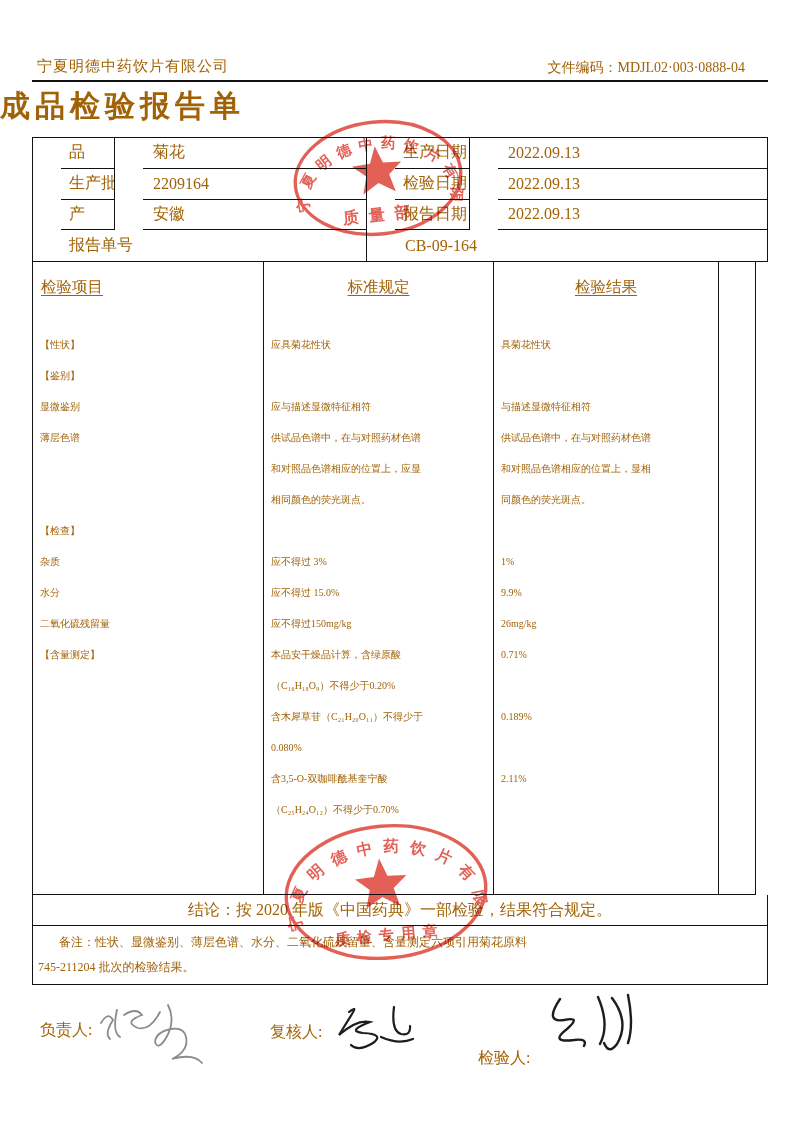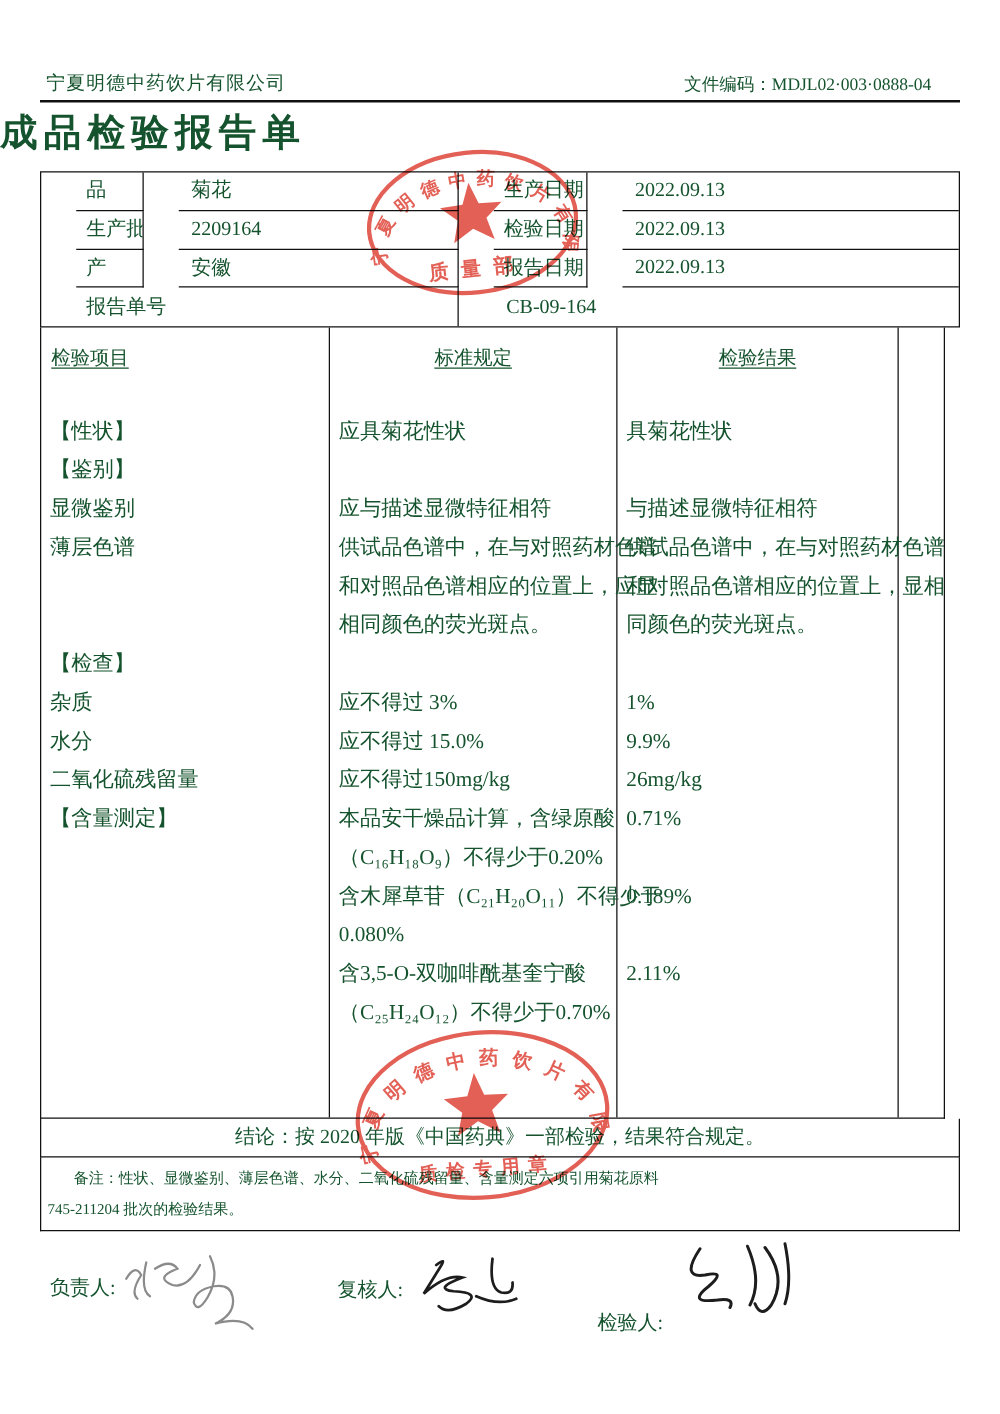--- a/index.html
+++ b/index.html
@@ -1,17 +1,17 @@
 <!DOCTYPE html>
 <html><head>
 <meta charset="utf-8">
 <style>
   html,body{margin:0;padding:0;background:#ffffff;}
   #page{position:relative;width:800px;height:1131px;background:#ffffff;overflow:hidden;
-        font-family:"Liberation Serif","DejaVu Serif",serif;color:#14532d;}
+        font-family:"Liberation Serif","DejaVu Serif",serif;color:#a16207;}
   
   #company{position:absolute;left:37px;top:57px;font-size:15px;letter-spacing:1px;}
   #doccode{position:absolute;right:55px;top:59px;font-size:14px;}
   #rule{position:absolute;left:32px;right:32px;top:80px;height:2px;background:#111;}
   #title{position:absolute;left:0;top:86px;width:100%;
          font-family:"DejaVu Sans","Liberation Sans",sans-serif;
          font-weight:bold;font-size:30px;letter-spacing:5px;}
   
   #info{position:absolute;left:32px;top:137px;width:736px;height:125px;box-sizing:border-box;
         border:1.6px solid #111;}
@@ -32,21 +32,21 @@
   .mcol.b{border-right:1.5px solid #111;}
   #mcol-item{width:231px;}
   #mcol-std{width:230px;}
   #mcol-res{width:225px;}
   #mcol-blank{flex:1;}
   .mhead{height:31px;line-height:31px;font-size:15.5px;}
   .mhead.center{text-align:center;}
   .mhead.left{padding-left:8px;}
   .mhead span{text-decoration:underline;text-underline-offset:3px;}
   .mspacer{height:27px;}
-  .tline{height:31px;line-height:31px;font-size:17px;padding-left:7px;white-space:pre;overflow:visible;}
+  .tline{height:31px;line-height:31px;font-size:10px;padding-left:7px;white-space:pre;overflow:visible;}
   
   #conclusion{position:absolute;left:32px;top:895px;width:736px;height:31px;box-sizing:border-box;
               border:1.6px solid #111;border-top:none;text-align:center;line-height:29px;font-size:16px;}
   #remarks{position:absolute;left:32px;top:926px;width:736px;height:59px;box-sizing:border-box;
            border:1.6px solid #111;border-top:none;font-size:12px;}
   .rline{line-height:25px;white-space:pre;overflow:hidden;}
   #rline1{padding-left:26px;padding-top:4px;}
   #rline2{padding-left:5px;}
   
   .sig-label{position:absolute;font-size:16px;}

